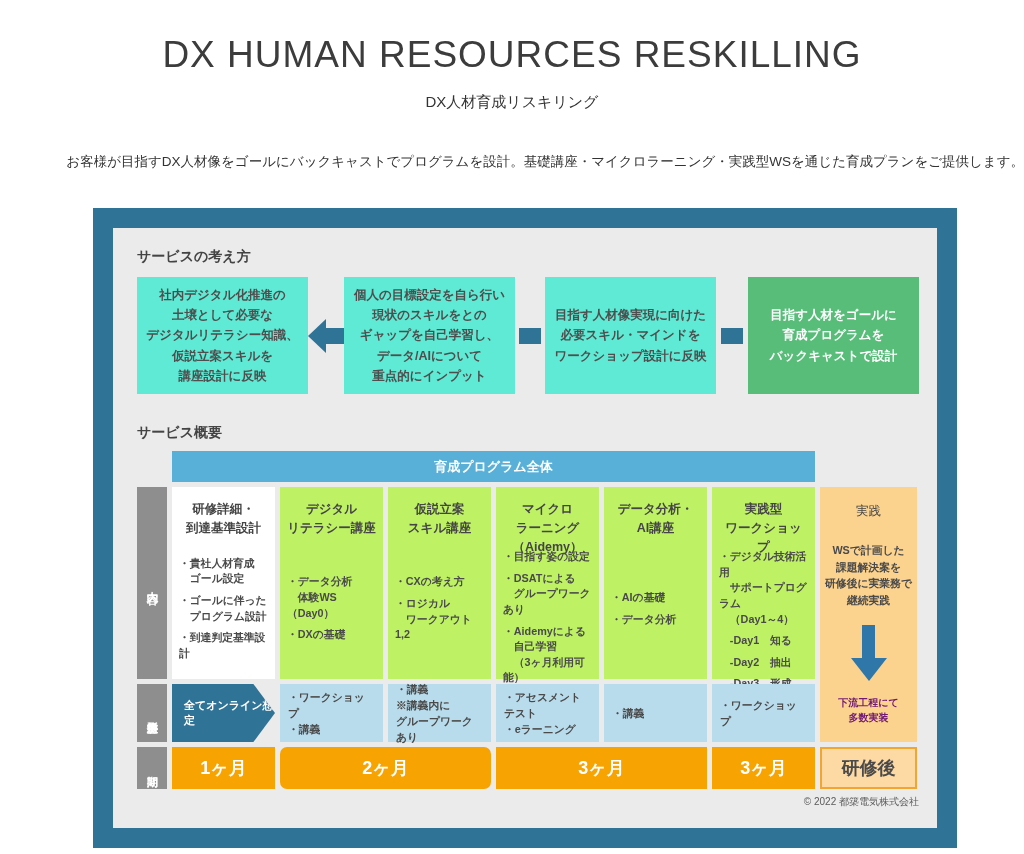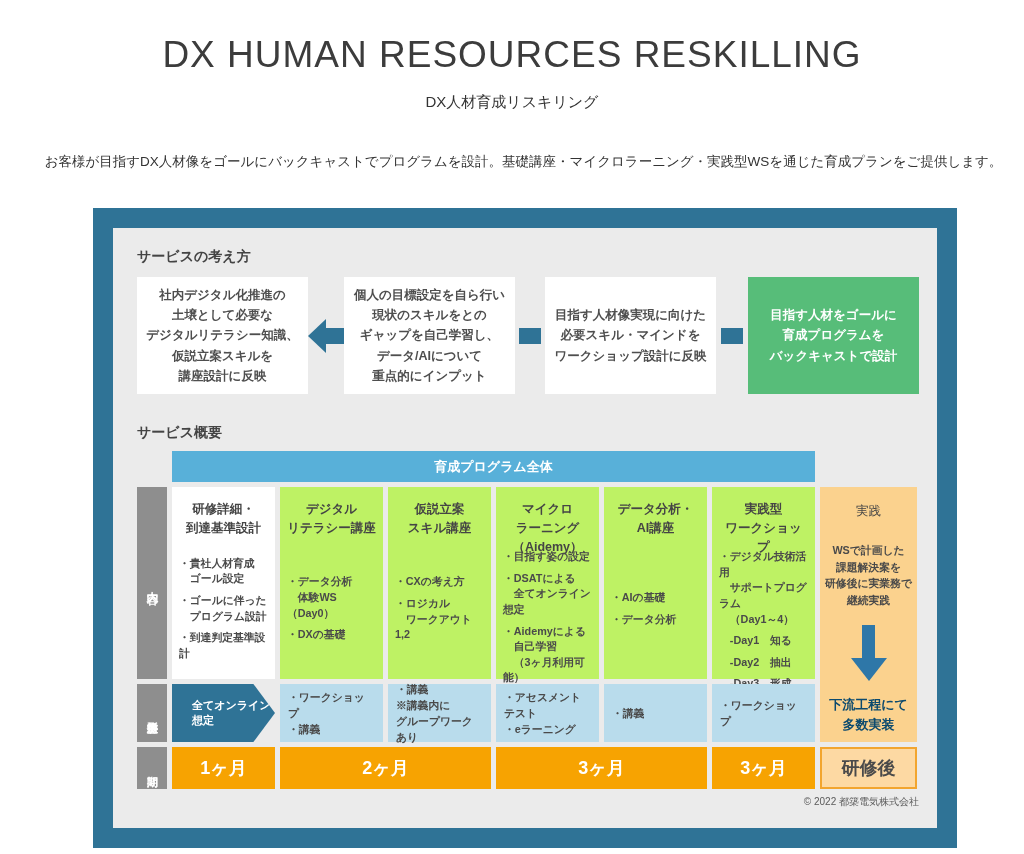--- a/index.html
+++ b/index.html
@@ -4,36 +4,36 @@
 <style>
   * { box-sizing: border-box; margin: 0; padding: 0; }
   html, body { width: 1024px; background: #ffffff; font-family: "Liberation Sans", sans-serif; }
   body { height: 854px; overflow: hidden; }
 
   .page-title {
     margin-top: 34px; text-align: center;
     font-size: 37px; font-weight: 300; letter-spacing: 1px; color: #3c3c3c;
   }
   .page-subtitle { margin-top: 17px; text-align: center; font-size: 15px; color: #333; }
-  .page-description { margin-top: 41px; text-align: center; font-size: 13.5px; color: #333; padding-left: 23px; }
+  .page-description { margin-top: 41px; text-align: right; font-size: 13.5px; color: #333; padding-left: 23px; }
 
   .frame {
     margin: 37px 0 0 93px; width: 864px; height: 640px;
     border: 20px solid #2f7396; background: #ebebeb;
   }
   .frame-inner { padding: 16px 22px 0 22px; height: 100%; }
 
   .section-heading { font-size: 14px; font-weight: bold; color: #444; }
   .concept-heading { margin: 4px 0 11px 2px; }
 
   .concept-row { display: flex; align-items: center; margin-left: 2px; width: 776px; }
   .c-box {
     width: 171px; height: 117px; flex: 0 0 171px;
     display: flex; align-items: center; justify-content: center;
-    background: #ffffff; color: #4e4e4e;
+    background: #5eead4; color: #4e4e4e;
     font-size: 12.5px; font-weight: bold; line-height: 1.62; text-align: center;
   }
   .c-box.dark { background: #57bd79; color: #ffffff; }
   .conn-arrow { width: 36px; flex: 0 0 36px; display: flex; align-items: center; }
   .conn-arrow .head {
     width: 0; height: 0;
     border-top: 17px solid transparent; border-bottom: 17px solid transparent;
     border-right: 18px solid #2f7396;
   }
   .conn-arrow .tail { flex: 1; height: 16px; background: #2f7396; }
@@ -80,31 +80,31 @@
   .pre { white-space: pre-line; }
 
   .cell-delivery {
     grid-row: 3; background: #b9dcec; padding: 4px 8px;
     display: flex; flex-direction: column; justify-content: center;
     font-size: 10.8px; font-weight: bold; color: #4a4a4a; line-height: 1.5;
   }
   .delivery-arrow {
     grid-column: 2; grid-row: 3; background: #2f7396;
     clip-path: polygon(0 0, 79% 0, 100% 50%, 79% 100%, 0 100%);
-    display: flex; align-items: center; padding-left: 20px;
+    display: flex; align-items: center; padding-left: 12px;
     color: #fff; font-size: 11px; font-weight: bold;
   }
 
   .dur {
     grid-row: 4; background: #f7a301; color: #fff;
     display: flex; align-items: center; justify-content: center;
     font-size: 18px; font-weight: bold;
   }
   .dur.d1 { grid-column: 2 / 3; }
-  .dur.d2 { grid-column: 3 / 5; }
+  .dur.d2 { grid-column: 3 / 5; border-radius: 7px; }
   .dur.d3 { grid-column: 5 / 7; }
   .dur.d4 { grid-column: 7 / 8; }
   .dur.after {
     grid-column: 8 / 9; background: #fdd9a3; border: 2px solid #f2a52f; color: #4a4a4a;
   }
 
   .practice {
     grid-column: 8; grid-row: 2 / 4; background: #fbd28e;
     display: flex; flex-direction: column; align-items: center;
     padding: 16px 5px 10px 5px;
@@ -114,21 +114,21 @@
     margin-top: 22px; font-size: 10.8px; font-weight: bold; color: #4a4a4a;
     line-height: 1.55; text-align: center;
   }
   .down-arrow { margin: 16px 0 14px 0; display: flex; flex-direction: column; align-items: center; }
   .down-arrow .stem { width: 13px; height: 33px; background: #2e77a8; }
   .down-arrow .head {
     width: 0; height: 0;
     border-left: 18px solid transparent; border-right: 18px solid transparent;
     border-top: 23px solid #2e77a8;
   }
-  .practice-result { font-size: 13px; font-weight: bold; color: #0c4a6e; text-align: center; line-height: 1.55; }
+  .practice-result { font-size: 10px; font-weight: bold; color: #701a75; text-align: center; line-height: 1.55; }
 
   .copyright { width: 782px; margin: 6px 0 0 2px; text-align: right; font-size: 10px; color: #5a5a5a; }
 </style>
 </head>
 <body>
 
 <h1 class="page-title">DX HUMAN RESOURCES RESKILLING</h1>
 <div class="page-subtitle">DX人材育成リスキリング</div>
 <p class="page-description">お客様が目指すDX人材像をゴールにバックキャストでプログラムを設計。基礎講座・マイクロラーニング・実践型WSを通じた育成プランをご提供します。</p>
 
@@ -204,21 +204,21 @@
         </div>
       </div>
 
       <div class="cell-content">
         <div class="cell-title pre">マイクロ
 ラーニング
 （Aidemy）</div>
         <div class="items">
           <div class="bullet pre">・目指す姿の設定</div>
           <div class="bullet pre">・DSATによる
-　全てオンライン想定</div>
+　グループワークあり</div>
           <div class="bullet pre">・Aidemyによる
 　自己学習
 　（3ヶ月利用可能）</div>
         </div>
       </div>
 
       <div class="cell-content">
         <div class="cell-title pre">データ分析・
 AI講座</div>
         <div class="items">

